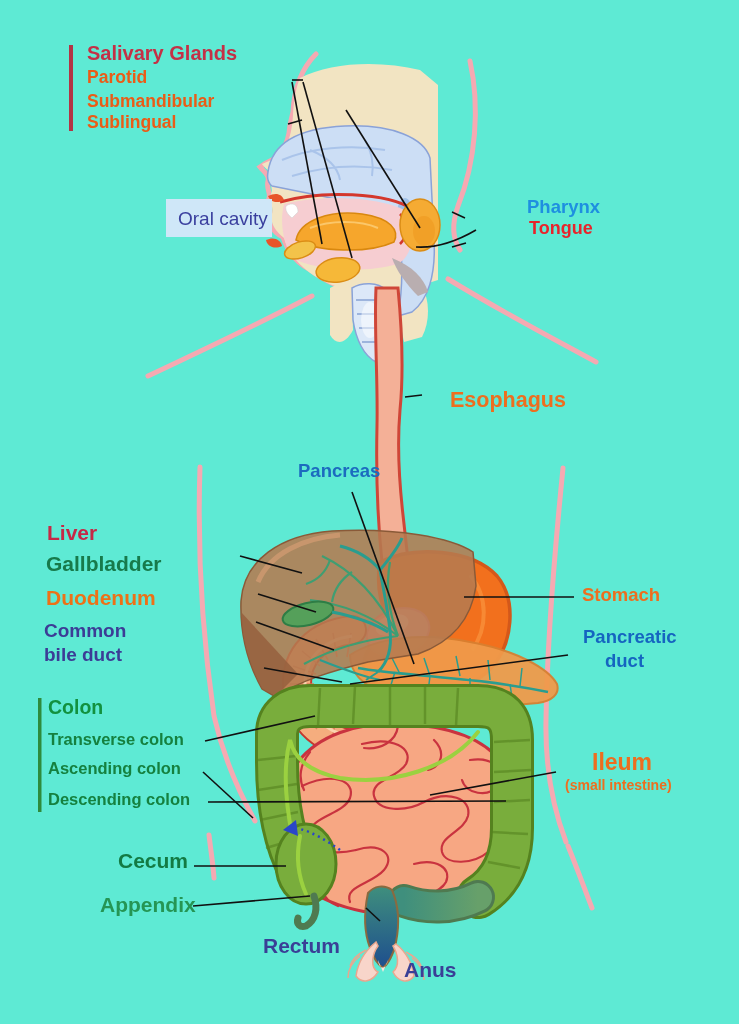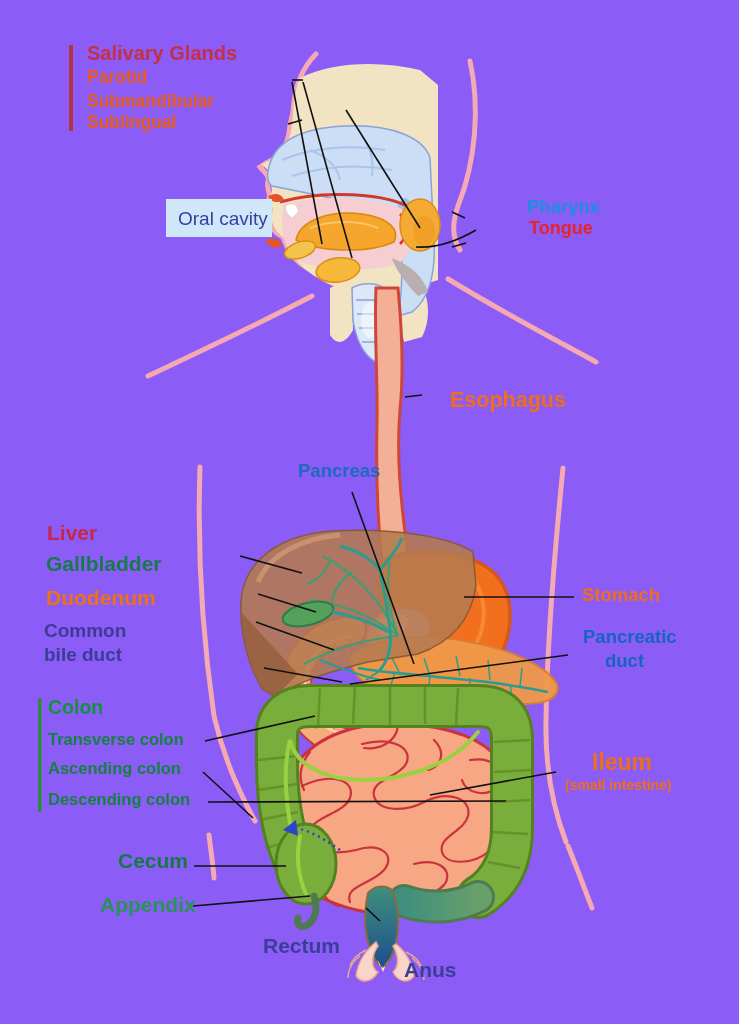--- a/index.html
+++ b/index.html
@@ -1,16 +1,16 @@
 <!DOCTYPE html>
 <html><head>
 <meta charset="utf-8">
 <style>
   html,body{margin:0;padding:0;background:#000;}
-  .stage{position:relative;width:739px;height:1024px;background:#8b5cf6;overflow:hidden;}
+  .stage{position:relative;width:739px;height:1024px;background:#5eead4;overflow:hidden;}
   svg text{font-family:"Liberation Sans","DejaVu Sans",sans-serif;}
 </style>
 </head>
 <body>
 
 <div class="stage">
 <svg width="739" height="1024" viewBox="0 0 739 1024" xmlns="http://www.w3.org/2000/svg">
   <defs>
     <linearGradient id="rectumGrad" x1="0" y1="0" x2="0" y2="1">
       <stop offset="0" stop-color="#3f8f7d"></stop>

